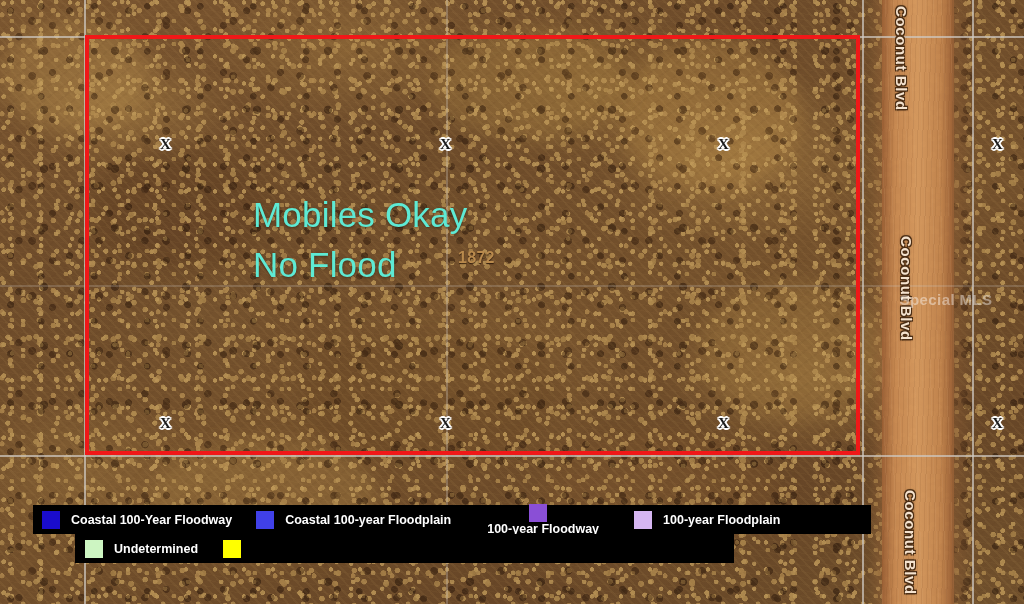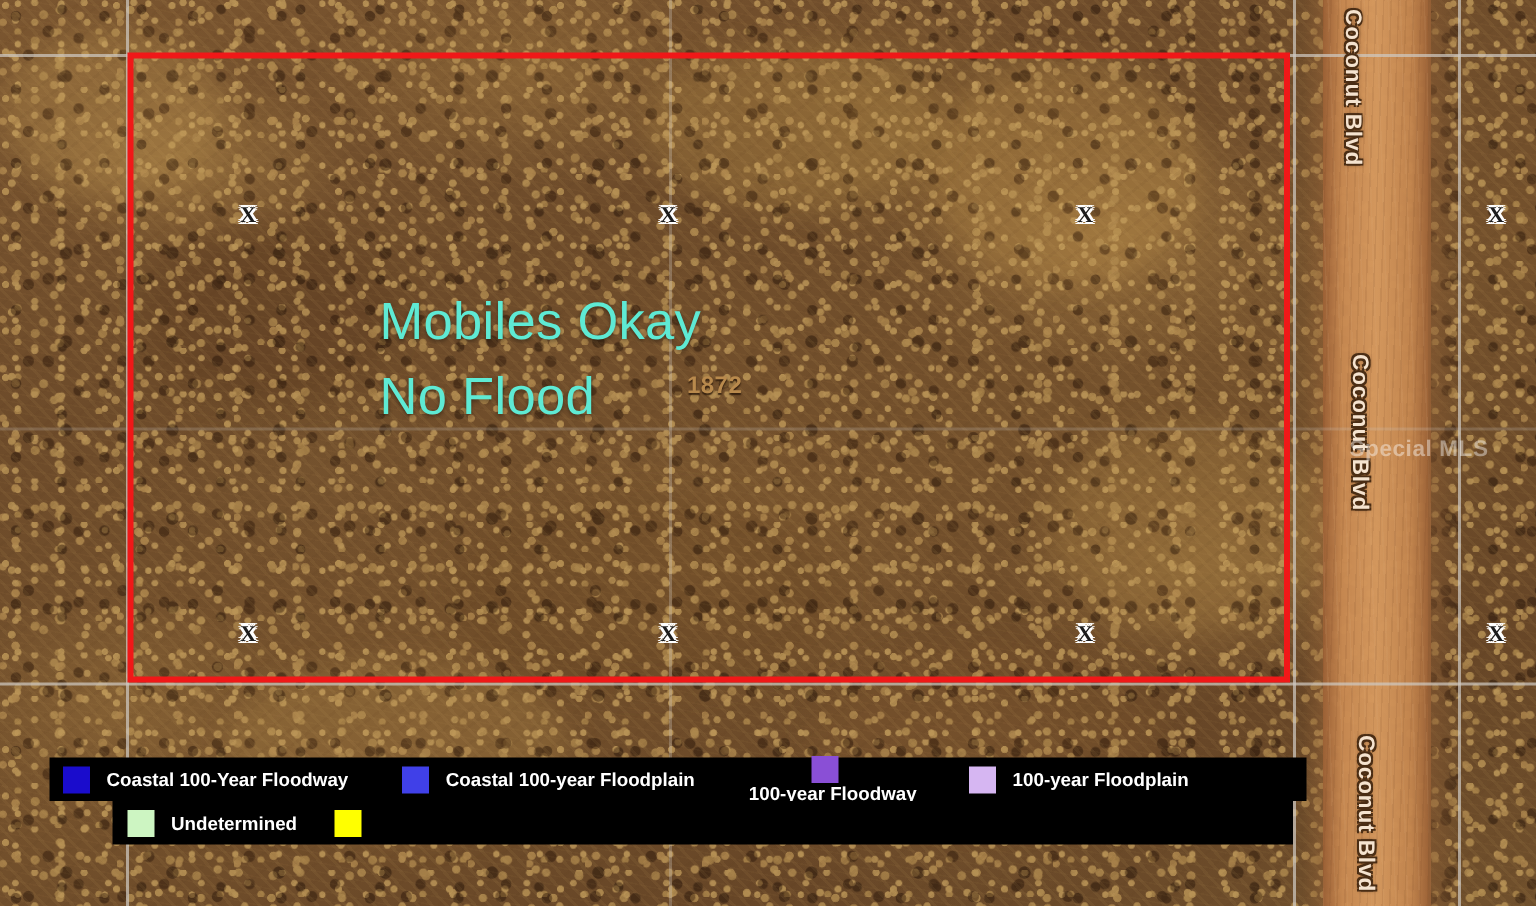--- a/index.html
+++ b/index.html
@@ -137,21 +137,21 @@
   }
   .annot div{letter-spacing:.2px;}
 
   
   .legend{position:absolute;left:0;top:500px;width:100%;height:70px;}
   .legend-row{
     position:absolute;background:#000;display:flex;align-items:center;
     height:29px;
   }
   .legend-row.r1{left:33px;top:5px;width:838px;}
-  .legend-row.r2{left:75px;top:34px;width:787px;}
+  .legend-row.r2{left:75px;top:34px;width:659px;}
   .legend-item{display:flex;align-items:center;}
   .swatch{width:18px;height:18px;display:inline-block;flex:none;}
   .legend-label{
     color:#fff;font-size:12.5px;font-weight:bold;white-space:nowrap;margin-left:11px;
   }
 </style>
 </head>
 <body>
 
 <div id="stage">
@@ -211,21 +211,21 @@
     <div>No Flood</div>
   </div>
 
   <div class="legend">
 
     <div class="legend-row r1">
       <div class="legend-item" style="margin-left:9px;">
         <span class="swatch" style="background:#1a0ccc;"></span>
         <span class="legend-label">Coastal 100-Year Floodway</span>
       </div>
-      <div class="legend-item" style="margin-left:36px;">
+      <div class="legend-item" style="margin-left:24px;">
         <span class="swatch" style="background:#4040e8;"></span>
         <span class="legend-label">Coastal 100-year Floodplain</span>
       </div>
       <div class="legend-item" style="margin-left:25px;flex-direction:column;">
         <span class="swatch" style="background:#8a4fd6;"></span>
         <span class="legend-label">100-year Floodway</span>
       </div>
       <div class="legend-item" style="margin-left:25px;padding-left:10px;">
         <span class="swatch" style="background:#d6b6f2;"></span>
         <span class="legend-label">100-year Floodplain</span>

